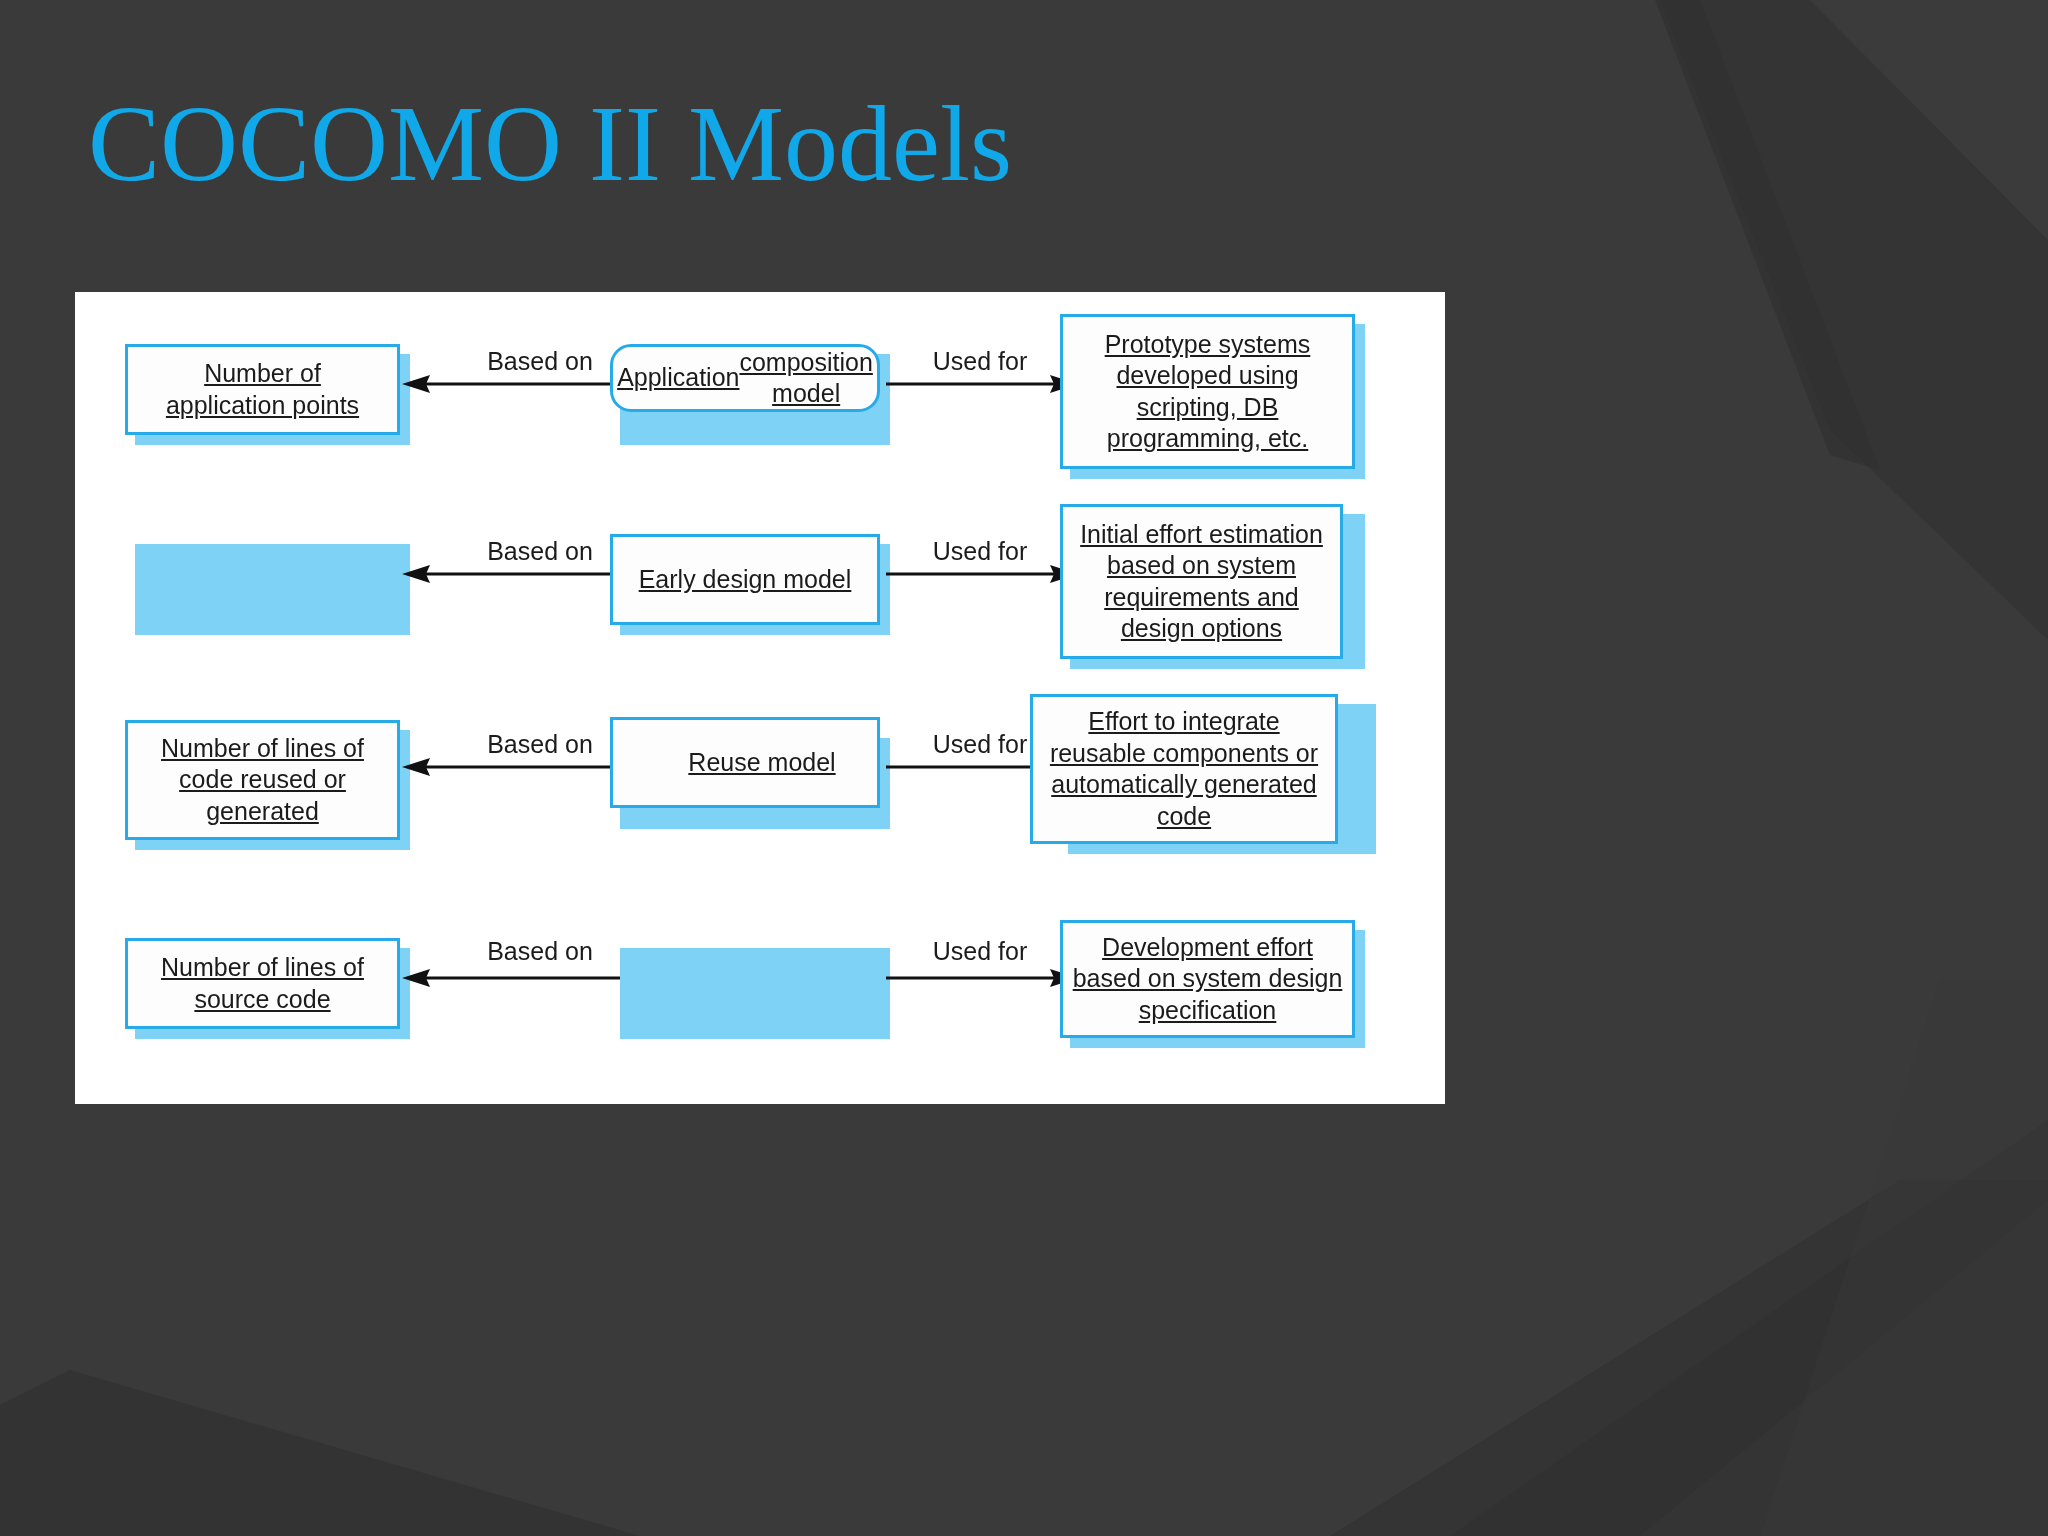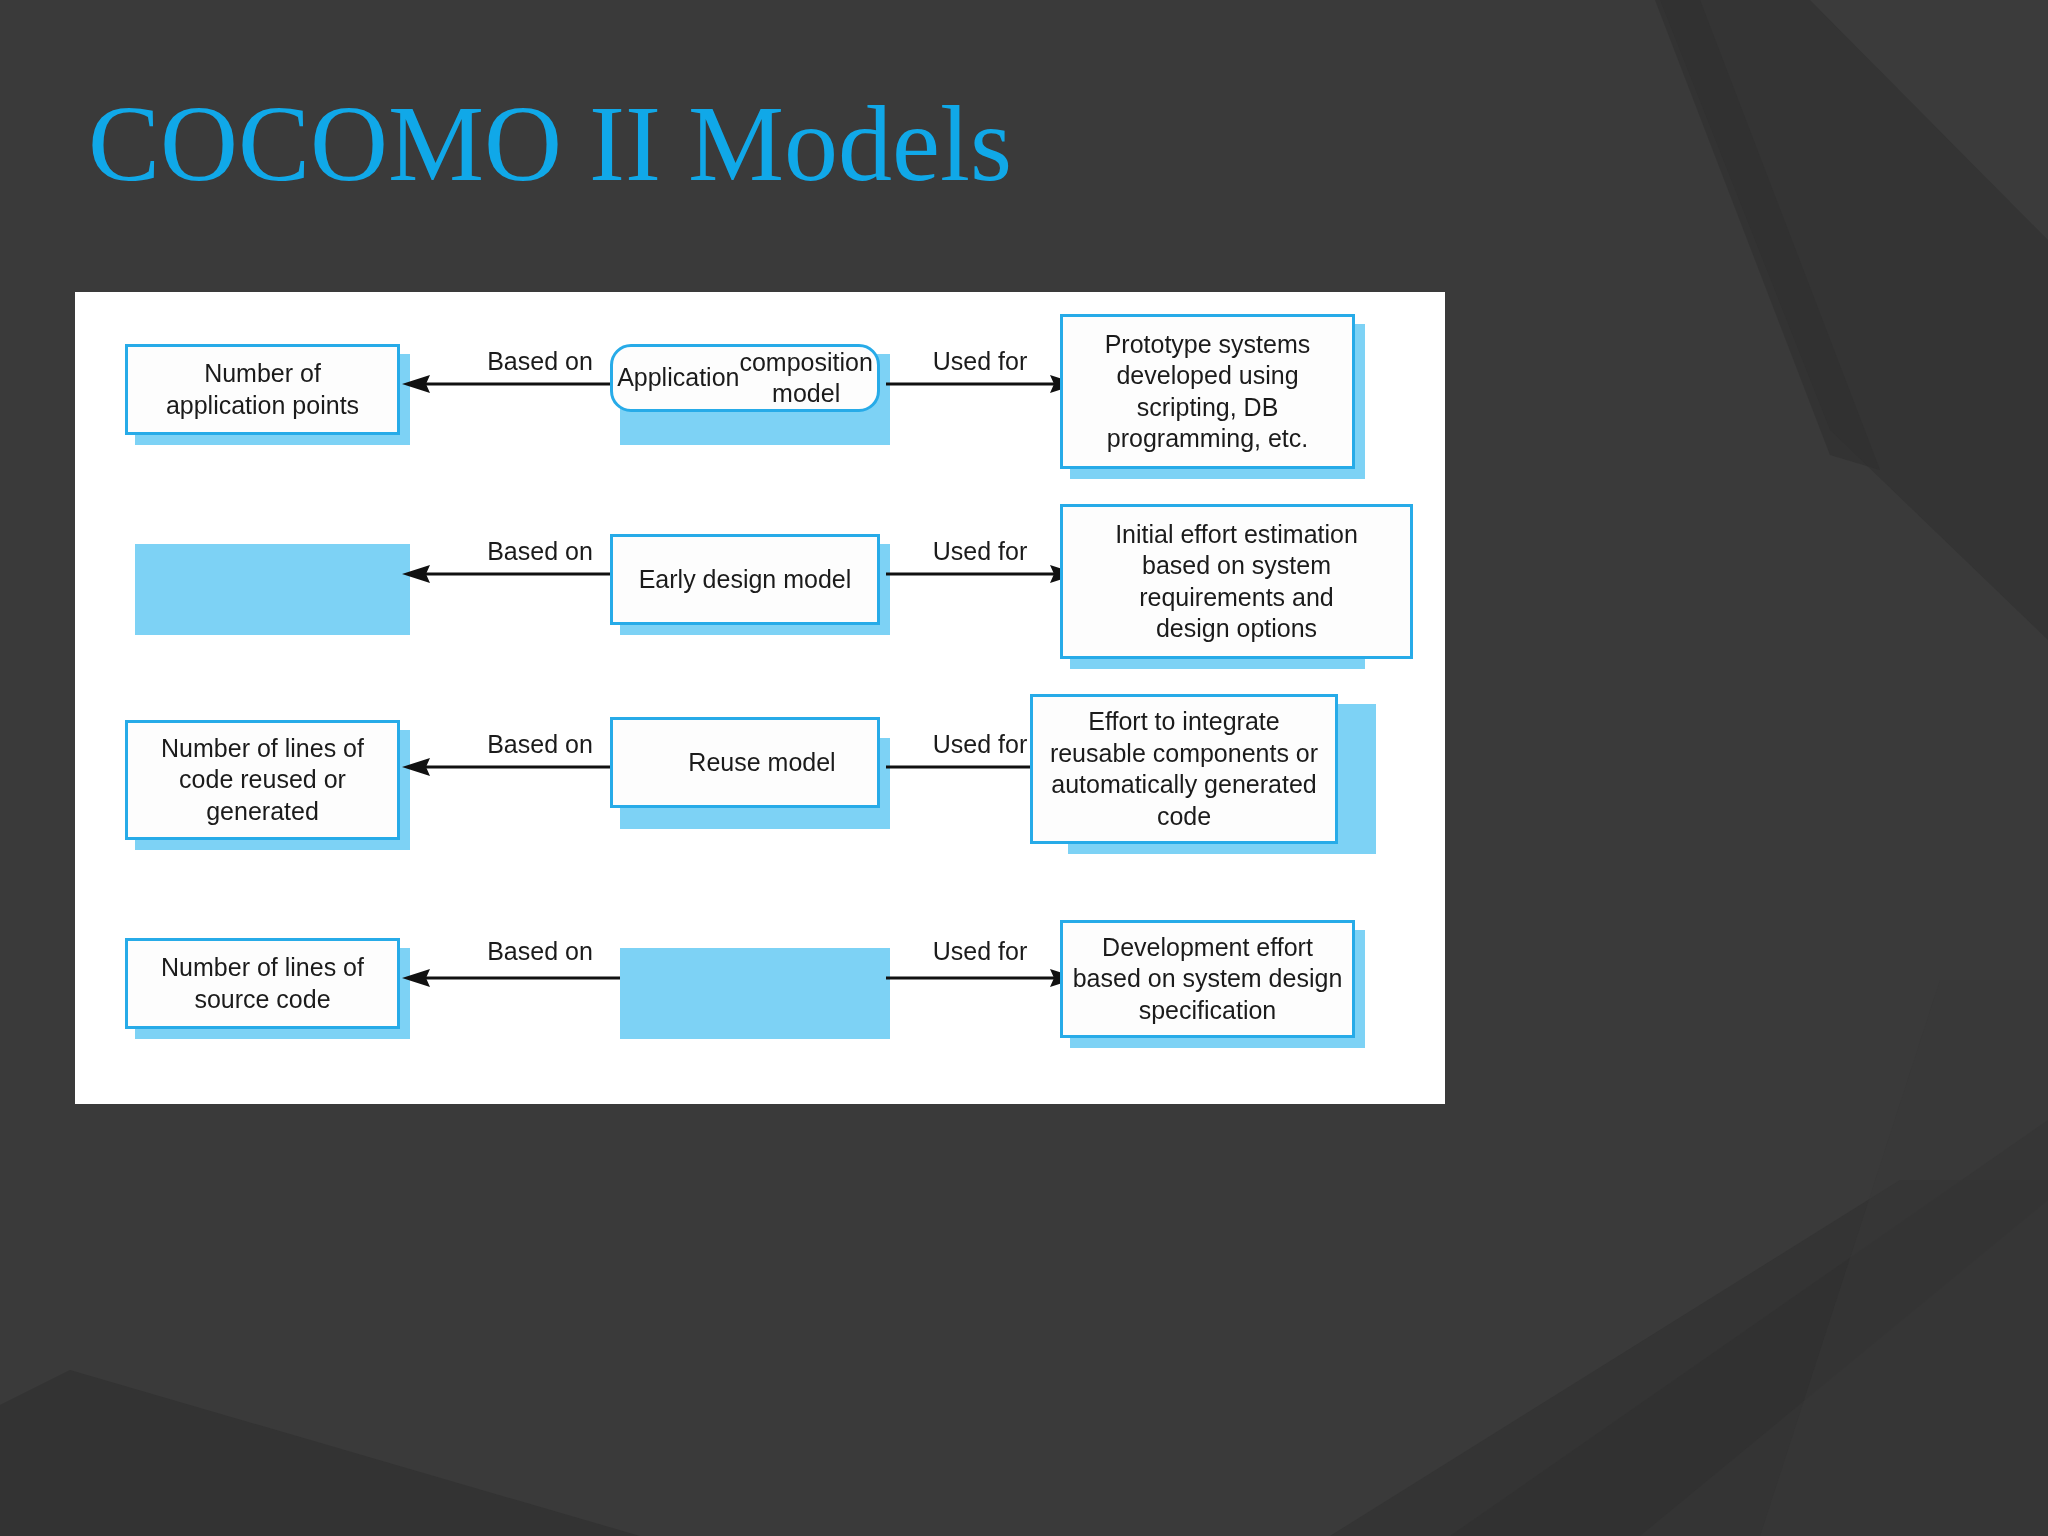--- a/index.html
+++ b/index.html
@@ -45,20 +45,21 @@
     box-sizing:border-box;
     background:#fdfdfd;
     border:3px solid #27ABE8;
     display:flex;align-items:center;justify-content:center;
     text-align:center;
     color:#1b1b1b;
     font-size:25px;
     line-height:1.26;
     padding:4px 8px;
     z-index:2;
+    text-decoration:underline;
   }
   .shadow{
     position:absolute;
     background:#7DD2F5;
     z-index:1;
   }
 
   
   .arrowlabel{
     position:absolute;
@@ -143,21 +144,21 @@
         <span>Early design model</span>
       </div>
 
       <svg class="arrowsvg" style="left:805px;top:40px;" width="200" height="120" viewBox="0 0 200 120">
         <line x1="6" y1="52" x2="178" y2="52" stroke="#111" stroke-width="3"></line>
         <polygon points="198,52 170,43 174,52 170,61" fill="#111"></polygon>
       </svg>
       <div class="arrowlabel" style="left:810px;top:55px;width:190px;">Used for</div>
 
       <div class="shadow" style="left:995px;top:32px;width:295px;height:155px;"></div>
-      <div class="node" style="left:985px;top:22px;width:353px;height:155px;flex-direction:column;">
+      <div class="node" style="left:985px;top:22px;width:283px;height:155px;flex-direction:column;">
         <span>Initial effort estimation</span>
         <span>based on system</span>
         <span>requirements  and</span>
         <span>design options</span>
       </div>
     </div>
 
     <div class="nodewrap" style="left:0;top:380px;width:1370px;height:230px;">
 
       <div class="shadow" style="left:60px;top:58px;width:275px;height:120px;"></div>

